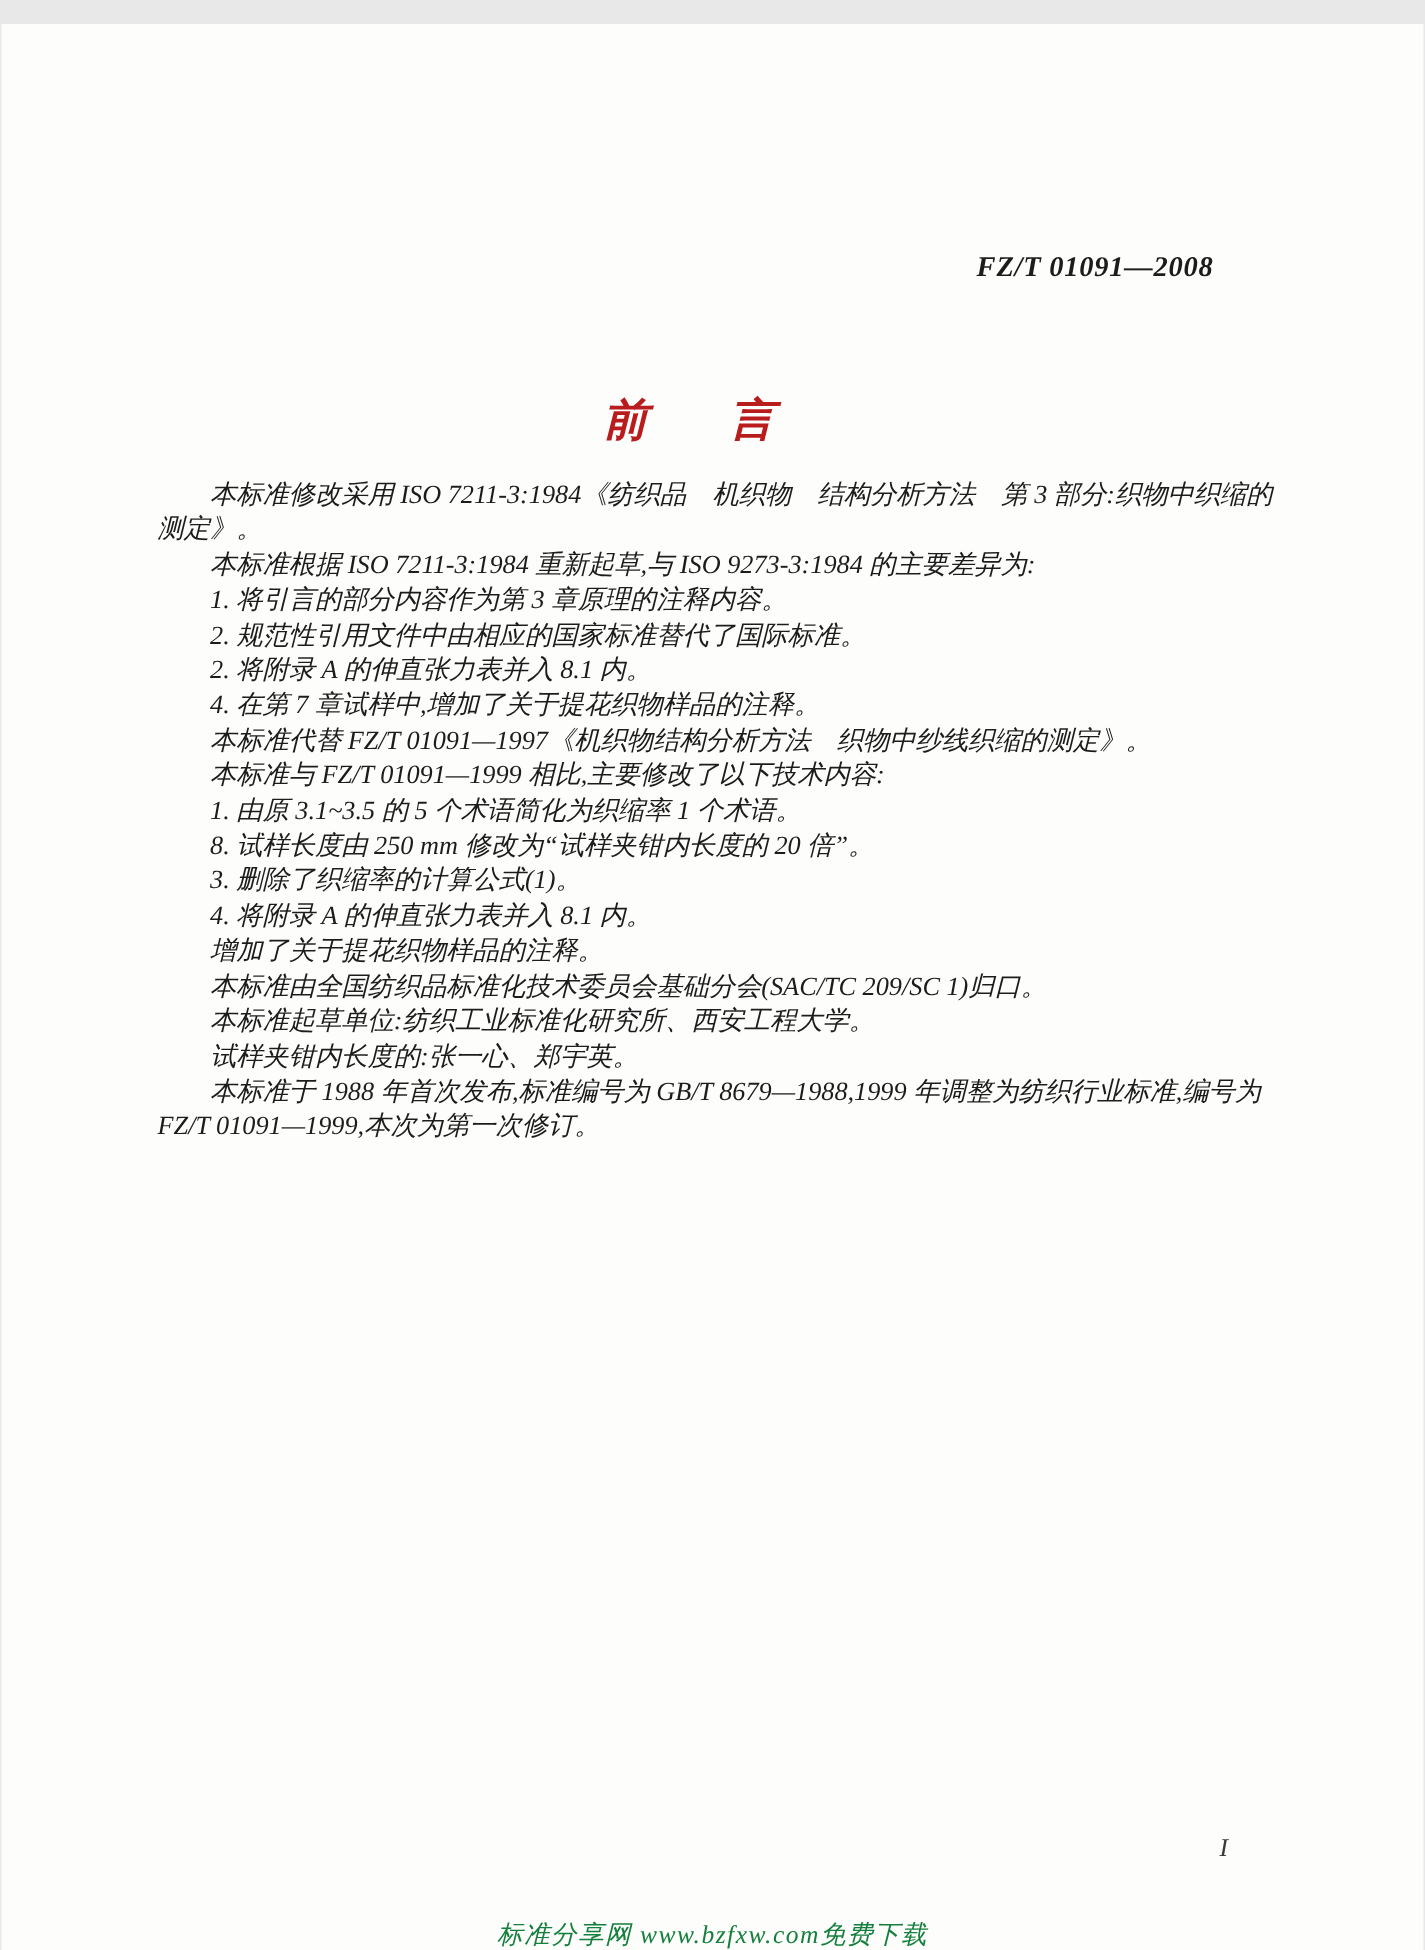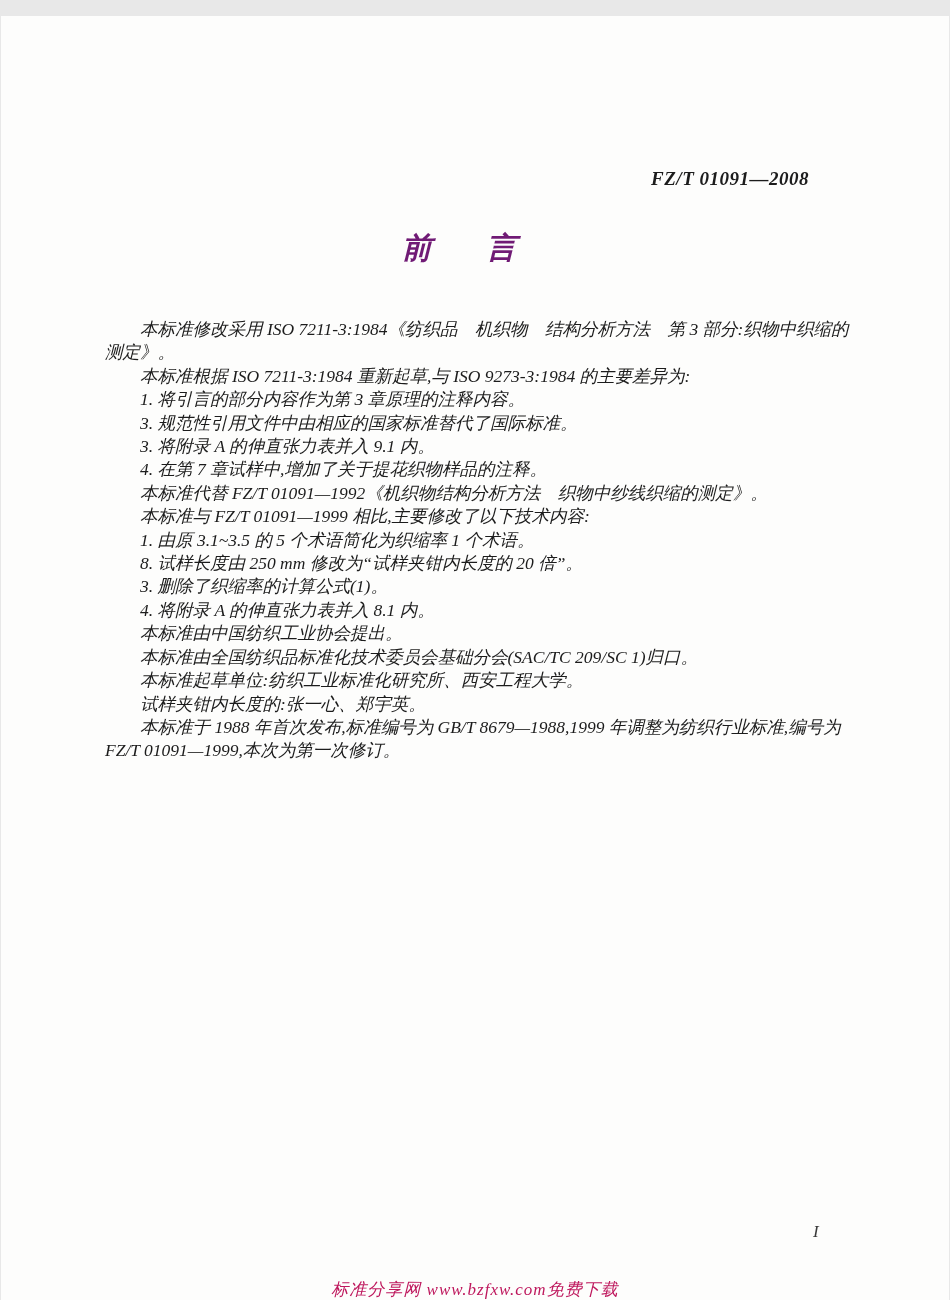--- a/index.html
+++ b/index.html
@@ -23,28 +23,28 @@
     top: 152px;
     left: 0;
     right: 140px;
     text-align: right;
     font-size: 19px;
     font-weight: bold;
     letter-spacing: 0.5px;
   }
   .doc-title {
     position: absolute;
-    top: 212px;
+    top: 244px;
     left: 0;
     right: 32px;
     text-align: center;
     font-family: "Liberation Sans", "DejaVu Sans", sans-serif;
     font-weight: 600;
     font-size: 30px;
-    color: #701a75;
+    color: #b91c1c;
   }
   .doc-title .t1 { display: inline-block; }
   .doc-title .t2 { display: inline-block; margin-left: 46px; }
   .foreword {
     position: absolute;
     top: 302px;
     left: 104px;
     width: 748px;
     font-size: 17.5px;
     line-height: 23.4px;
@@ -64,51 +64,51 @@
     color: #3a3a3a;
   }
   .watermark {
     position: absolute;
     top: 1262px;
     left: 0;
     right: 0;
     text-align: center;
     font-size: 17px;
     letter-spacing: 1px;
-    color: #be185d;
+    color: #15803d;
   }
 </style>
 </head>
 <body>
 
 <div class="page">
 
   <div class="header-code">FZ/T 01091—2008</div>
 
   <div class="doc-title">
     <span class="t1">前</span>
     <span class="t2">言</span>
   </div>
 
   <div class="foreword">
 
   <div class="fw-line indent">本标准修改采用 ISO 7211-3:1984《纺织品　机织物　结构分析方法　第 3 部分:织物中织缩的</div>
       <div class="fw-line">测定》。</div>
       <div class="fw-line indent">本标准根据 ISO 7211-3:1984 重新起草,与 ISO 9273-3:1984 的主要差异为:</div>
       <div class="fw-line indent">1. 将引言的部分内容作为第 3 章原理的注释内容。</div>
-      <div class="fw-line indent">3. 规范性引用文件中由相应的国家标准替代了国际标准。</div>
-      <div class="fw-line indent">3. 将附录 A 的伸直张力表并入 9.1 内。</div>
+      <div class="fw-line indent">2. 规范性引用文件中由相应的国家标准替代了国际标准。</div>
+      <div class="fw-line indent">2. 将附录 A 的伸直张力表并入 8.1 内。</div>
       <div class="fw-line indent">4. 在第 7 章试样中,增加了关于提花织物样品的注释。</div>
-      <div class="fw-line indent">本标准代替 FZ/T 01091—1992《机织物结构分析方法　织物中纱线织缩的测定》。</div>
+      <div class="fw-line indent">本标准代替 FZ/T 01091—1997《机织物结构分析方法　织物中纱线织缩的测定》。</div>
       <div class="fw-line indent">本标准与 FZ/T 01091—1999 相比,主要修改了以下技术内容:</div>
       <div class="fw-line indent">1. 由原 3.1~3.5 的 5 个术语简化为织缩率 1 个术语。</div>
       <div class="fw-line indent">8. 试样长度由 250 mm 修改为“试样夹钳内长度的 20 倍”。</div>
       <div class="fw-line indent">3. 删除了织缩率的计算公式(1)。</div>
       <div class="fw-line indent">4. 将附录 A 的伸直张力表并入 8.1 内。</div>
-      <div class="fw-line indent">本标准由中国纺织工业协会提出。</div>
+      <div class="fw-line indent">增加了关于提花织物样品的注释。</div>
       <div class="fw-line indent">本标准由全国纺织品标准化技术委员会基础分会(SAC/TC 209/SC 1)归口。</div>
       <div class="fw-line indent">本标准起草单位:纺织工业标准化研究所、西安工程大学。</div>
       <div class="fw-line indent">试样夹钳内长度的:张一心、郑宇英。</div>
       <div class="fw-line indent">本标准于 1988 年首次发布,标准编号为 GB/T 8679—1988,1999 年调整为纺织行业标准,编号为</div>
       <div class="fw-line">FZ/T 01091—1999,本次为第一次修订。</div>
     </div>
 
   <div class="page-number">I</div>
 
   <div class="watermark">标准分享网 www.bzfxw.com免费下载</div>

